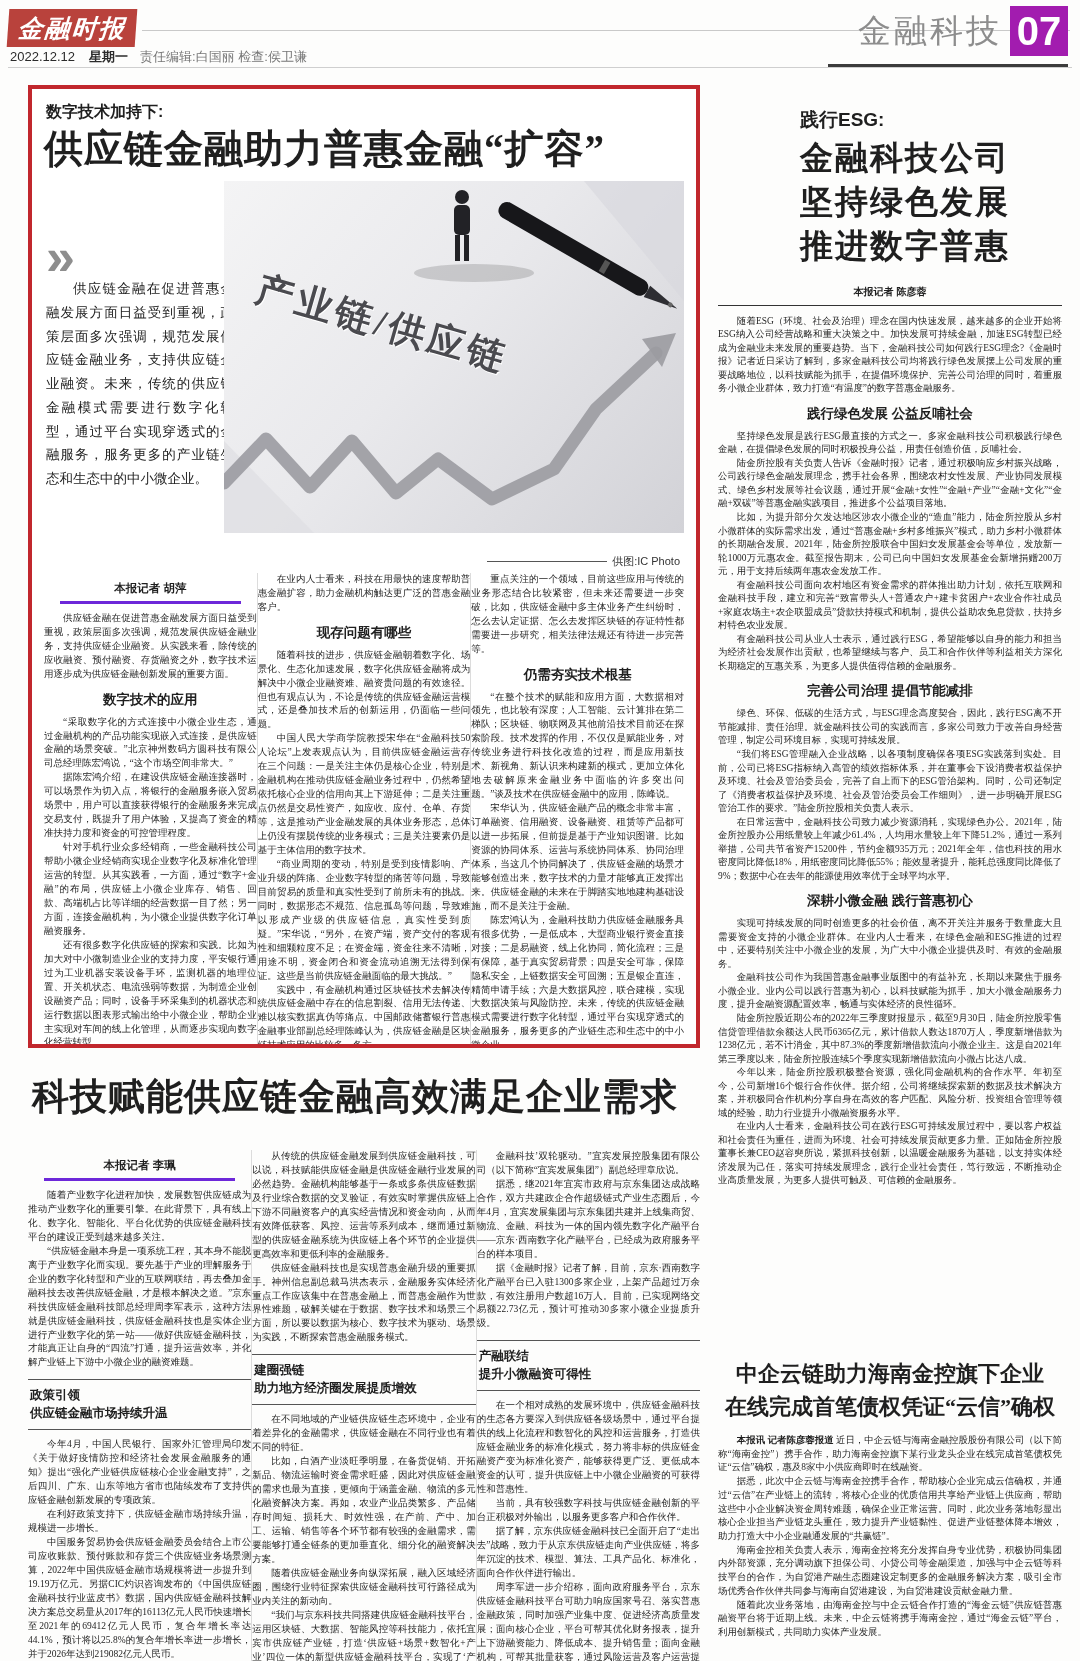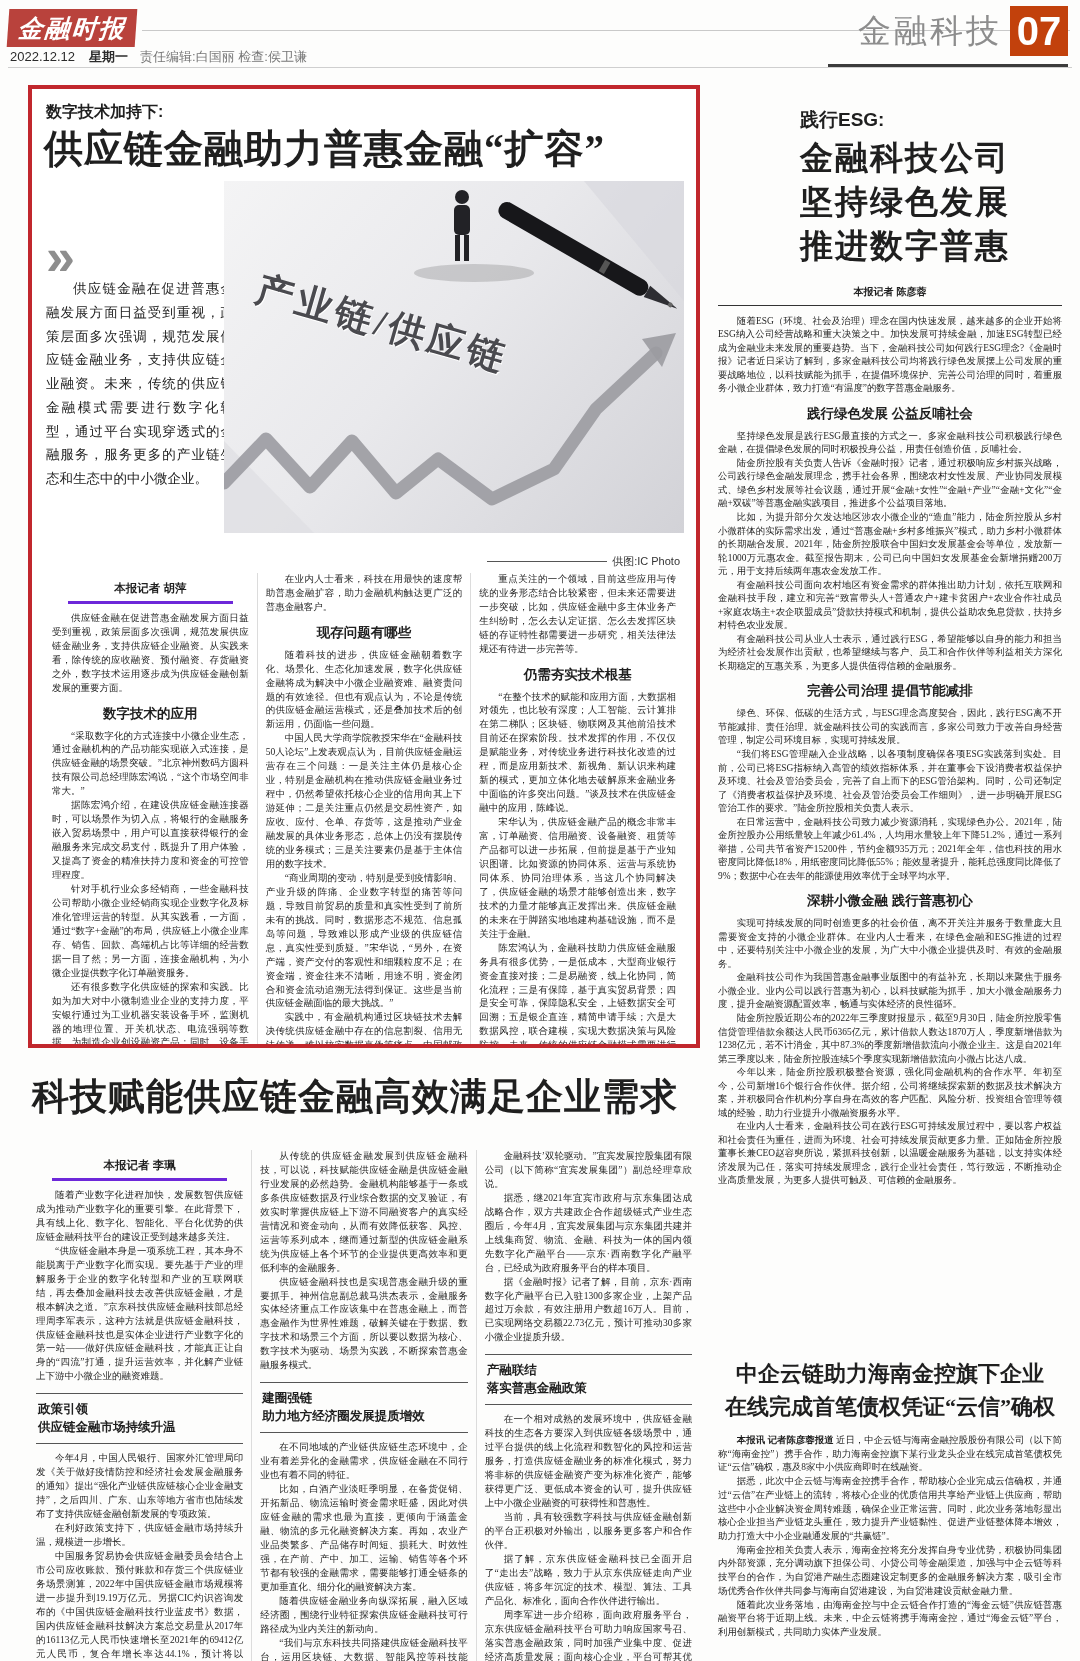--- a/index.html
+++ b/index.html
@@ -8,21 +8,21 @@
   
   .logo{position:absolute;left:8px;top:9px;width:128px;height:38px;background:#b9423c;color:#fff;
         display:flex;align-items:center;justify-content:center;font-family:"Liberation Serif",serif;
         font-style:italic;font-weight:700;font-size:25px;letter-spacing:2px;transform:skewX(-4deg);}
   .logo-rule{position:absolute;left:142px;right:10px;top:30px;height:1px;background:#c9c9c9;}
   .meta-row{position:absolute;left:10px;top:48px;font-family:"Liberation Sans",sans-serif;font-size:13px;color:#2b2b2b;}
   .meta-row .wd{font-weight:700;margin-left:14px;}
   .meta-row .ed{font-size:13px;color:#777;margin-left:12px;margin-top:28px;}
   .section-wrap{position:absolute;right:12px;top:6px;display:flex;align-items:center;}
   .section-name{font-family:"Liberation Sans",sans-serif;font-size:33px;color:#8d8d8d;letter-spacing:3px;margin-right:8px;}
-  .pagenum{width:58px;height:50px;background:#c2410c;color:#fff;font-family:"Liberation Sans",sans-serif;
+  .pagenum{width:58px;height:50px;background:#a21caf;color:#fff;font-family:"Liberation Sans",sans-serif;
            font-weight:700;font-size:40px;display:flex;align-items:center;justify-content:center;}
   .head-rule-thin{position:absolute;left:8px;right:8px;top:67px;height:1px;background:#cfcfcf;}
   .head-rule-dark{position:absolute;left:828px;right:12px;top:64px;height:3px;background:#3c3c3c;}
   
   .main-box{position:absolute;left:28px;top:85px;width:672px;height:963px;border:4px solid #c1272d;
             background:#fff;box-sizing:border-box;padding:0 12px;overflow:hidden;}
   .kicker{font-family:"Liberation Sans",sans-serif;font-weight:700;font-size:16px;margin:13px 2px 0;}
   .main-headline{font-size:39px;font-weight:800;letter-spacing:1px;margin:3px 0 8px;line-height:1.2;}
   .feature-row{position:relative;height:368px;}
   .summary{position:absolute;left:2px;top:58px;width:188px;}
@@ -30,21 +30,21 @@
   .summary-text{font-size:13.5px;line-height:1.76;text-align:justify;text-indent:2em;color:#222;margin:2px 0 0;}
   .photo{position:absolute;right:0;top:0;width:460px;height:352px;overflow:hidden;
          background:linear-gradient(130deg,#f4f4f5 0%,#e9e9ec 45%,#d2d2d7 100%);}
   .photo-label{position:absolute;left:28px;top:118px;font-size:37px;font-weight:800;color:#4a4a4f;
                transform:rotate(16deg);letter-spacing:4px;white-space:nowrap;text-shadow:1px 1px 0 #fff;}
   .credit{text-align:right;font-size:11px;color:#333;margin:5px 4px 4px 0;font-family:"Liberation Sans",sans-serif;}
   .credit .dash{display:inline-block;width:120px;border-top:1px solid #555;vertical-align:middle;margin-right:5px;}
   
   .cols{display:flex;overflow:hidden;}
   .main-cols{height:482px;margin-top:2px;}
-  .col{flex:1 1 0;padding:0 8px;overflow:hidden;}
+  .col{flex:1 1 0;padding:0 0;overflow:hidden;}
   .col + .col{border-left:1px solid #dcdcdc;}
   .para{font-size:9.5px;line-height:1.47;text-align:justify;text-indent:2em;margin:0;color:#1e1e1e;}
   .byline{font-family:"Liberation Sans",sans-serif;text-align:center;font-weight:700;font-size:11.5px;
           border-bottom:3px solid #6d28d9;padding-bottom:5px;margin:8px 16px 8px;}
   .sub-c{font-family:"Liberation Sans",sans-serif;text-align:center;font-size:13.5px;font-weight:700;margin:9px 0 7px;}
   .sub-l{font-family:"Liberation Sans",sans-serif;font-size:12.5px;font-weight:700;line-height:1.4;
          border-top:1px solid #555;border-bottom:1px solid #555;padding:7px 2px;margin:9px 0 8px;white-space:pre-line;}
   
   .bl-article{position:absolute;left:28px;top:1060px;width:672px;height:601px;overflow:hidden;}
   .bl-headline{font-size:37px;font-weight:800;letter-spacing:1px;margin:12px 4px 28px;}
@@ -160,21 +160,21 @@
           <p class="para">在不同地域的产业链供应链生态环境中，企业有着差异化的金融需求，供应链金融在不同行业也有着不同的特征。</p>
           <p class="para">比如，白酒产业淡旺季明显，在备货促销、开拓新品、物流运输时资金需求旺盛，因此对供应链金融的需求也最为直接，更倾向于涵盖金融、物流的多元化融资解决方案。再如，农业产业品类繁多、产品储存时间短、损耗大、时效性强，在产前、产中、加工、运输、销售等各个环节都有较强的金融需求，需要能够打通全链条的更加垂直化、细分化的融资解决方案。</p>
           <p class="para">随着供应链金融业务向纵深拓展，融入区域经济圈，围绕行业特征探索供应链金融科技可行路径成为业内关注的新动向。</p>
           <p class="para">“我们与京东科技共同搭建供应链金融科技平台，运用区块链、大数据、智能风控等科技能力，依托宜宾市供应链产业链，打造‘供应链+场景+数智化+产业’四位一体的新型供应链金融科技平台，实现了‘产业数字化+供应链</p>
         </div>
       <div class="col">
           <p class="para">金融科技’双轮驱动。”宜宾发展控股集团有限公司（以下简称“宜宾发展集团”）副总经理章欣说。</p>
           <p class="para">据悉，继2021年宜宾市政府与京东集团达成战略合作，双方共建政企合作超级链式产业生态圈后，今年4月，宜宾发展集团与京东集团共建并上线集商贸、物流、金融、科技为一体的国内领先数字化产融平台——京东·西南数字化产融平台，已经成为政府服务平台的样本项目。</p>
           <p class="para">据《金融时报》记者了解，目前，京东·西南数字化产融平台已入驻1300多家企业，上架产品超过万余款，有效注册用户数超16万人。目前，已实现网络交易额22.73亿元，预计可推动30多家小微企业提质升级。</p>
           <h4 class="sub-l">产融联结
-落实普惠金融政策</h4>
+提升小微融资可得性</h4>
           <p class="para">在一个相对成熟的发展环境中，供应链金融科技的生态各方要深入到供应链各级场景中，通过平台提供的线上化流程和数智化的风控和运营服务，打造供应链金融业务的标准化模式，努力将非标的供应链金融资产变为标准化资产，能够获得更广泛、更低成本资金的认可，提升供应链上中小微企业融资的可获得性和普惠性。</p>
           <p class="para">当前，具有较强数字科技与供应链金融创新的平台正积极对外输出，以服务更多客户和合作伙伴。</p>
           <p class="para">据了解，京东供应链金融科技已全面开启了“走出去”战略，致力于从京东供应链走向产业供应链，将多年沉淀的技术、模型、算法、工具产品化、标准化，面向合作伙伴进行输出。</p>
           <p class="para">周李军进一步介绍称，面向政府服务平台，京东供应链金融科技平台可助力响应国家号召、落实普惠金融政策，同时加强产业集中度、促进经济高质量发展；面向核心企业，平台可帮其优化财务报表，提升上下游融资能力、降低成本、提升销售量；面向金融机构，可帮其批量获客，通过风险运营及客户运营提高效率、降低风险。</p>
         </div>
     </div>
   </div>
 
   <div class="right-region">
     <div class="esg">

